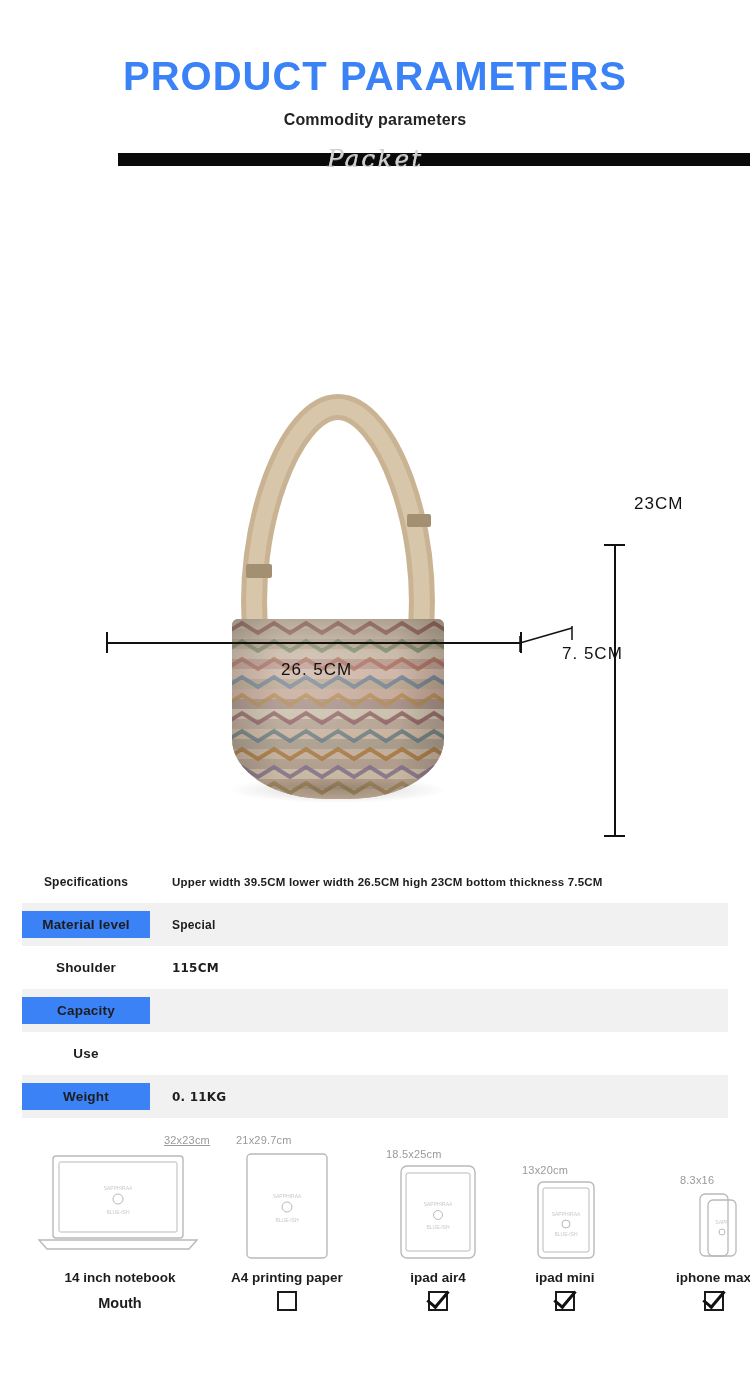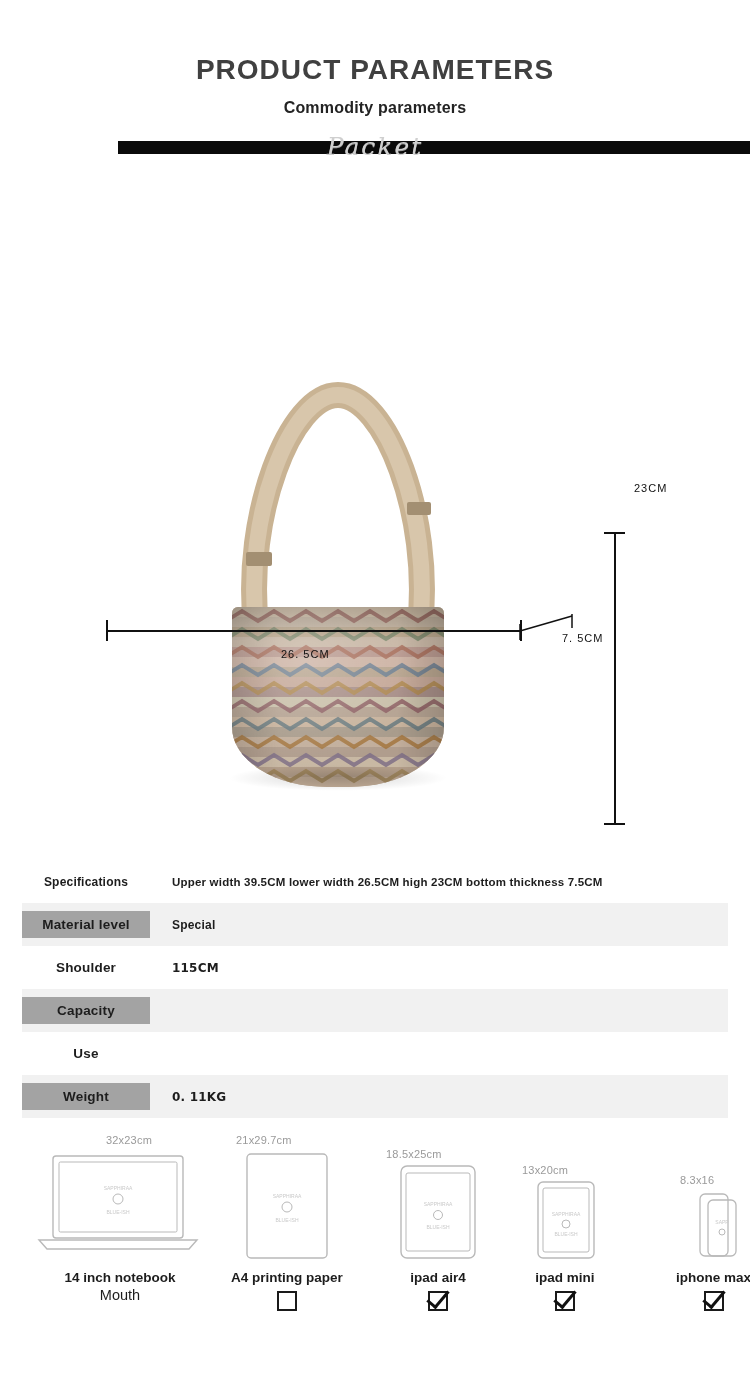--- a/index.html
+++ b/index.html
@@ -11,23 +11,23 @@
     color: #1a1a1a;
     overflow: hidden;
   }
   .page { position: relative; width: 750px; height: 1376px; background:#fff; }
 
   
   .header { padding-top: 56px; text-align: center; }
   .title {
     font-family: "Liberation Sans", sans-serif;
     font-weight: bold;
-    font-size: 28px;
+    font-size: 40px;
     letter-spacing: 1px;
-    color: #404040;
+    color: #3b82f6;
     line-height: 1;
   }
   .subtitle {
     margin-top: 15px;
     font-size: 16px;
     font-weight: bold;
     color: #232323;
     letter-spacing: .2px;
   }
   .bar-wrap {
@@ -92,21 +92,21 @@
     background: radial-gradient(ellipse at 35% 30%, rgba(255,255,255,.22), rgba(255,255,255,0) 62%),
                 linear-gradient(90deg, rgba(0,0,0,.12), rgba(0,0,0,0) 22%, rgba(0,0,0,0) 78%, rgba(0,0,0,.14));
     pointer-events:none;
   }
 
   
   .dim-line { position: absolute; background: #111; }
   .dim-label {
     position: absolute;
     font-family: "Liberation Sans", sans-serif;
-    font-size: 11px;
+    font-size: 17px;
     color: #111;
     letter-spacing: 1px;
     white-space: nowrap;
   }
 
   
   .spec {
     position: absolute;
     left: 22px; top: 860px;
     width: 706px;
@@ -124,21 +124,21 @@
   }
   .spec-row .v {
     flex: 1;
     font-size: 12px;
     font-weight: bold;
     color: #1d1d1d;
     padding: 6px 0 6px 22px;
     letter-spacing: .2px;
   }
   .spec-row.alt { background: #f1f1f1; }
-  .spec-row.alt .k { background: #a3a3a3; }
+  .spec-row.alt .k { background: #3b82f6; }
   .spec-row.r0 .k { font-size: 12px; }
   .spec-row.r0 .v { font-size: 11.5px; }
   .mono { font-family: "DejaVu Sans", sans-serif; letter-spacing: .5px; }
 
   
   .fits {
     position: absolute;
     left: 0; top: 1128px;
     width: 750px;
     height: 230px;
@@ -155,23 +155,23 @@
   }
   .fit .name {
     font-size: 13.5px;
     font-weight: bold;
     color: #1d1d1d;
     margin-top: 6px;
     white-space: nowrap;
   }
   .fit .name2 {
     font-size: 14.5px;
-    font-weight: normal;
+    font-weight: bold;
     color: #1d1d1d;
-    margin-top: 2px;
+    margin-top: 10px;
   }
   .checkbox {
     margin: 6px auto 0;
     width: 20px; height: 20px;
     border: 2px solid #1a1a1a;
     position: relative;
     background: #fff;
   }
   .checkbox.on::after {
     content: "";
@@ -288,21 +288,21 @@
     </div>
     <div class="spec-row alt">
       <div class="k">Weight</div>
       <div class="v mono">0. 11KG</div>
     </div>
   </div>
 
   <div class="fits">
 
     <div class="fit" style="left:30px; top:6px; width:180px;">
-      <div class="cap" style="text-align:center; padding-left:18px;">32x23cm</div>
+      <div class="cap" style="text-align:right; padding-left:18px;text-decoration:underline;">32x23cm</div>
       <svg width="175" height="110" viewBox="0 0 175 110">
         <rect class="dev" x="20" y="6" width="130" height="82" rx="3" stroke-width="1.4"></rect>
         <rect class="dev" x="26" y="12" width="118" height="70" rx="1.5" stroke-width="1"></rect>
         <path class="dev" d="M6 90 L164 90 L156 99 L14 99 Z" stroke-width="1.4"></path>
         <text class="devtxt" x="85" y="40" text-anchor="middle">SAPPHIRAA</text>
         <circle class="dev" cx="85" cy="49" r="5" stroke-width="1"></circle>
         <text class="devtxt" x="85" y="64" text-anchor="middle">BLUE-ISH</text>
       </svg>
       <div class="name">14 inch notebook</div>
       <div class="name2">Mouth</div>

